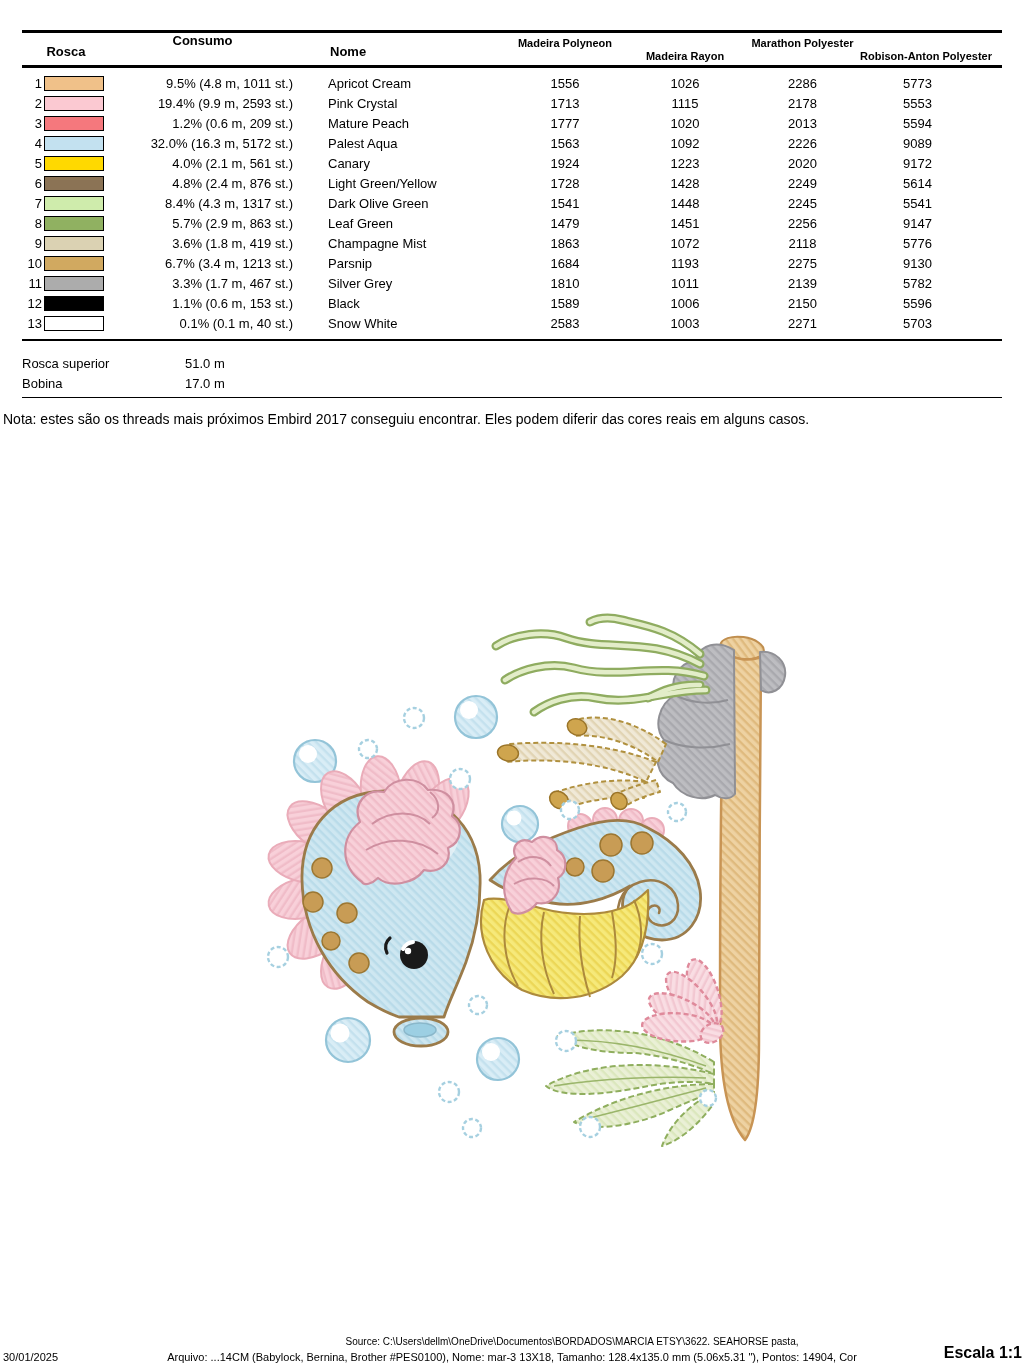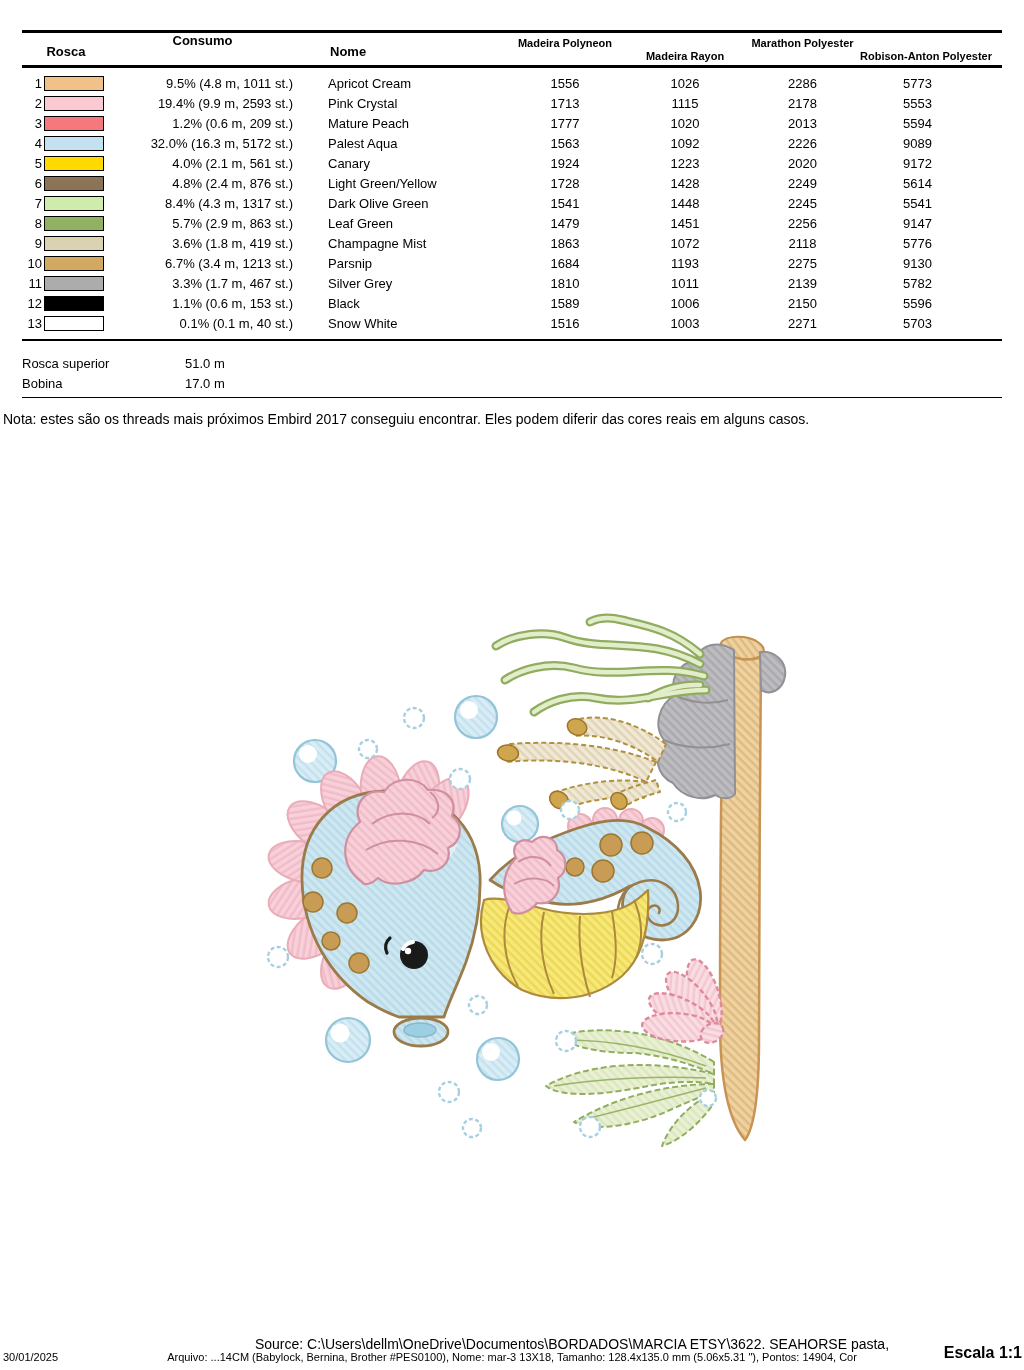--- a/index.html
+++ b/index.html
@@ -32,21 +32,21 @@
   .summary { position:absolute; left:22px; top:351px; font-size:13px; }
   .s-row   { display:flex; height:20px; align-items:flex-end; }
   .s-label { width:163px; }
   .divider { position:absolute; left:22px; top:397px; width:980px; border-top:1px solid #000; }
   .note    { position:absolute; left:3px; top:411px; font-size:14px; width:1010px; }
 
   
   .design { position:absolute; left:252px; top:608px; }
 
   
-  .f-source { position:absolute; left:120px; right:0; top:1336px; text-align:center; font-size:14px; }
+  .f-source { position:absolute; left:120px; right:0; top:1336px; text-align:center; font-size:10px; }
   .f-date   { position:absolute; left:3px;  top:1351px; font-size:11px; }
   .f-info   { position:absolute; left:0; right:0; top:1351px; text-align:center; font-size:11px; }
   .f-scale  { position:absolute; right:2px; top:1344px; font-size:16px; font-weight:bold; }
 </style>
 </head>
 <body>
 
 <div class="page">
 
   <div class="thread-table">
@@ -204,21 +204,21 @@
       <span class="c-val3">2150</span>
       <span class="c-val4">5596</span>
     </div>
         <div class="t-row">
       <span class="c-num">13</span>
       <span class="c-swatch">
             <span class="swatch" style="background-color: rgb(255, 255, 255);"></span>
           </span>
       <span class="c-consumo">0.1% (0.1 m, 40 st.)</span>
       <span class="c-nome">Snow White</span>
-      <span class="c-val1">1516</span>
+      <span class="c-val1">2583</span>
       <span class="c-val2">1003</span>
       <span class="c-val3">2271</span>
       <span class="c-val4">5703</span>
     </div>
       </div>
   </div>
 
   <div class="summary">
     <div class="s-row">
       <span class="s-label">Rosca superior</span>

